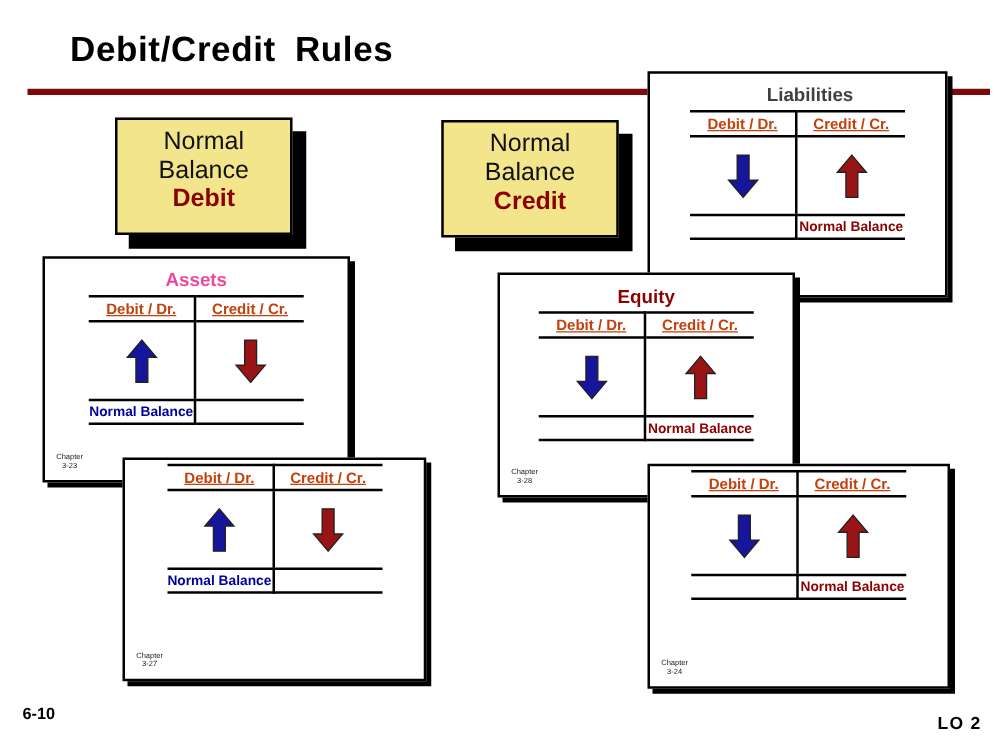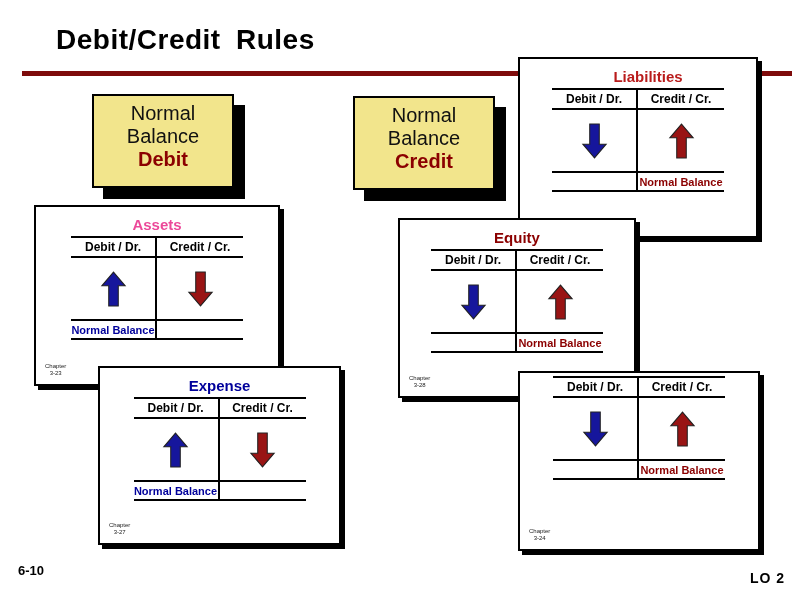--- a/index.html
+++ b/index.html
@@ -60,21 +60,21 @@
     font-size:15px; font-weight:bold;
   }
   .t-account {
     width:172px; margin:3px auto 0;
     display:grid; grid-template-columns:1fr 1fr;
   }
   .t-cell-left  { border-right:2px solid #000; }
   .t-head {
     height:22px; border-top:2px solid #000; border-bottom:2px solid #000;
     display:flex; align-items:center; justify-content:center;
-    font-size:12px; font-weight:bold; color:#000000;
+    font-size:12px; font-weight:bold; color:#c2410c;text-decoration:underline;
   }
   .t-body {
     height:61px;
     display:flex; align-items:center; justify-content:center;
   }
   .t-foot {
     height:21px; border-top:2px solid #000; border-bottom:2px solid #000;
     display:flex; align-items:center; justify-content:center;
     font-size:11px; font-weight:bold; white-space:nowrap;
   }
@@ -128,21 +128,21 @@
     <div class="t-foot t-cell-left" style="color: rgb(0, 0, 155);">Normal Balance</div>
     <div class="t-foot" style="color: rgb(0, 0, 155);"></div>
   </div>
   <div class="chapter-note">
     <div>Chapter</div>
     <div>3-23</div>
   </div>
 </div>
 
 <div class="card card-liabilities">
-  <div class="card-title" style="color: #b91c1c; margin-left: 20px;">Liabilities</div>
+  <div class="card-title" style="color: #404040; margin-left: 20px;">Liabilities</div>
   <div class="t-account">
     <div class="t-head t-cell-left">Debit / Dr.</div>
     <div class="t-head">Credit / Cr.</div>
     <div class="t-body t-cell-left">
       <span class="arrow-wrap arrow-down" style="color: rgb(22, 22, 156);">
         <svg viewBox="0 0 24 34">
             <path d="M12 1 L23 14 L16.5 14 L16.5 33 L7.5 33 L7.5 14 L1 14 Z" fill="currentColor" stroke="#222" stroke-width="1"></path>
           </svg>
       </span>
     </div>
@@ -180,21 +180,20 @@
     <div class="t-foot t-cell-left" style="color: rgb(139, 0, 0);"></div>
     <div class="t-foot" style="color: rgb(139, 0, 0);">Normal Balance</div>
   </div>
   <div class="chapter-note">
     <div>Chapter</div>
     <div>3-28</div>
   </div>
 </div>
 
 <div class="card card-expense">
-  <div class="card-title" style="color: rgb(0, 0, 155);">Expense</div>
   <div class="t-account">
     <div class="t-head t-cell-left">Debit / Dr.</div>
     <div class="t-head">Credit / Cr.</div>
     <div class="t-body t-cell-left">
       <span class="arrow-wrap arrow-up" style="color: rgb(22, 22, 156);">
         <svg viewBox="0 0 24 34">
             <path d="M12 1 L23 14 L16.5 14 L16.5 33 L7.5 33 L7.5 14 L1 14 Z" fill="currentColor" stroke="#222" stroke-width="1"></path>
           </svg>
       </span>
     </div>

